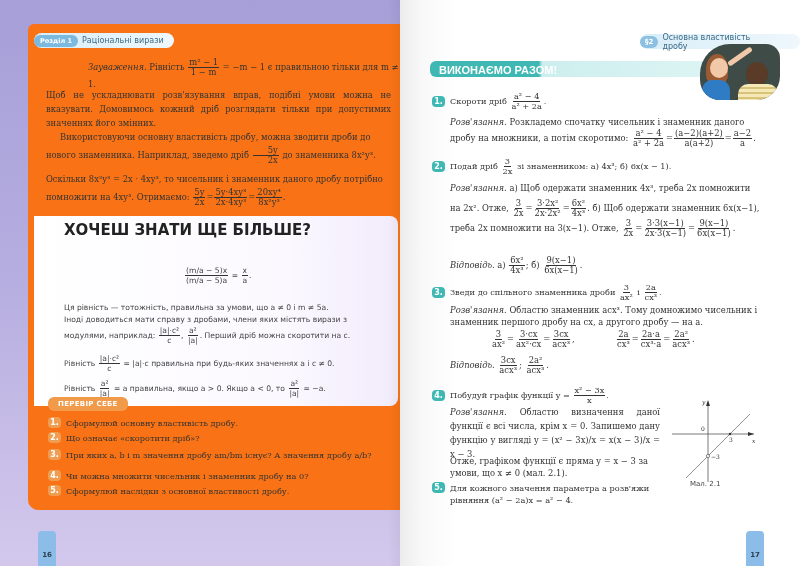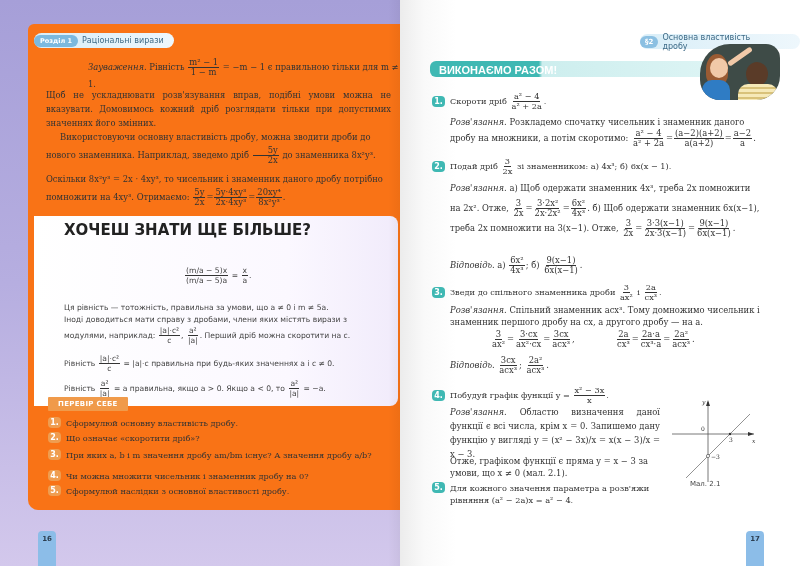--- a/index.html
+++ b/index.html
@@ -36,34 +36,34 @@
   .frac .d { padding: 0 1px; }
   .box-more {
     position: absolute; left: 6px; top: 192px; width: 364px; height: 190px;
     background: linear-gradient(90deg, #ffffff 0%, #fbf8ff 70%, #f1ebfb 100%);
     border-radius: 0 8px 8px 0;
   }
   .box-title { position:absolute; left: 30px; top: 5px; font-family: "DejaVu Sans", sans-serif; font-weight: bold; font-size: 15px; color: #222; }
   .orange-label {
     position: absolute; left: 20px; top: 373px; background: #f09a4a; color: #fff;
     font-family: "DejaVu Sans", sans-serif; font-weight: bold; font-size: 7px;
-    padding: 3px 10px; border-radius: 1px; letter-spacing: 0.3px;
+    padding: 3px 10px; border-radius: 6px; letter-spacing: 0.3px;
   }
   .q-item { position: absolute; left: 20px; display: flex; align-items: center; font-size: 8.2px; color: #333; }
   .num-badge {
     display: inline-flex; align-items: center; justify-content: center;
     width: 13px; height: 11px; border-radius: 4px; color: #fff; font-family: "DejaVu Sans", sans-serif;
     font-weight: bold; font-size: 8px; margin-right: 5px;
   }
   .nb-orange { background: #ef9d50; }
   .nb-teal { background: #3fb8b3; }
   .page-num {
     position: absolute; width: 18px; height: 35px; background: #8cbde8;
     border-radius: 4px 4px 0 0; font-family: "DejaVu Sans", sans-serif; font-weight: bold;
-    font-size: 7px; color: #2c3e50; text-align: center; padding-top: 4px;
+    font-size: 7px; color: #2c3e50; text-align: center; padding-top: 20px;
   }
   .teal-banner {
     position: absolute; left: 30px; top: 61px; width: 340px; height: 16px;
     background: linear-gradient(90deg, #3fb8b3 0%, #3fb8b3 32%, #cdeeee 33%, #e2f6f6 100%);
     border-radius: 6px;
   }
   .teal-banner span { position: absolute; left: 9px; top: 3px; font-family: Liberation Sans, sans-serif; font-weight: bold; font-size: 11px; color: #fff; }
   .photo {
     position: absolute; left: 300px; top: 44px; width: 80px; height: 56px;
     background: #3e4b47; border-radius: 30px 14px 24px 20px; overflow: hidden;
@@ -280,21 +280,21 @@
     <span>Зведи до спільного знаменника дроби <span class="frac">
           <span class="n">3</span>
           <span class="d">ax²</span>
         </span> і <span class="frac">
           <span class="n">2a</span>
           <span class="d">cx³</span>
         </span>.</span>
   </div>
   <div class="txt" style="left:50px; top:304px; width:310px; line-height:12px;">
     <i>Розв'язання.</i>
-    <span>Спільний знаменник acx³. Тому домножимо чисельник і знаменник першого дробу на cx, а другого дробу — на a.</span>
+    <span>Областю знаменник acx³. Тому домножимо чисельник і знаменник першого дробу на cx, а другого дробу — на a.</span>
   </div>
   <div class="txt" style="left:90px; top:330px;">
     <span class="frac">
         <span class="n">3</span>
         <span class="d">ax²</span>
       </span>=<span class="frac">
         <span class="n">3·cx</span>
         <span class="d">ax²·cx</span>
       </span>=<span class="frac">
         <span class="n">3cx</span>

